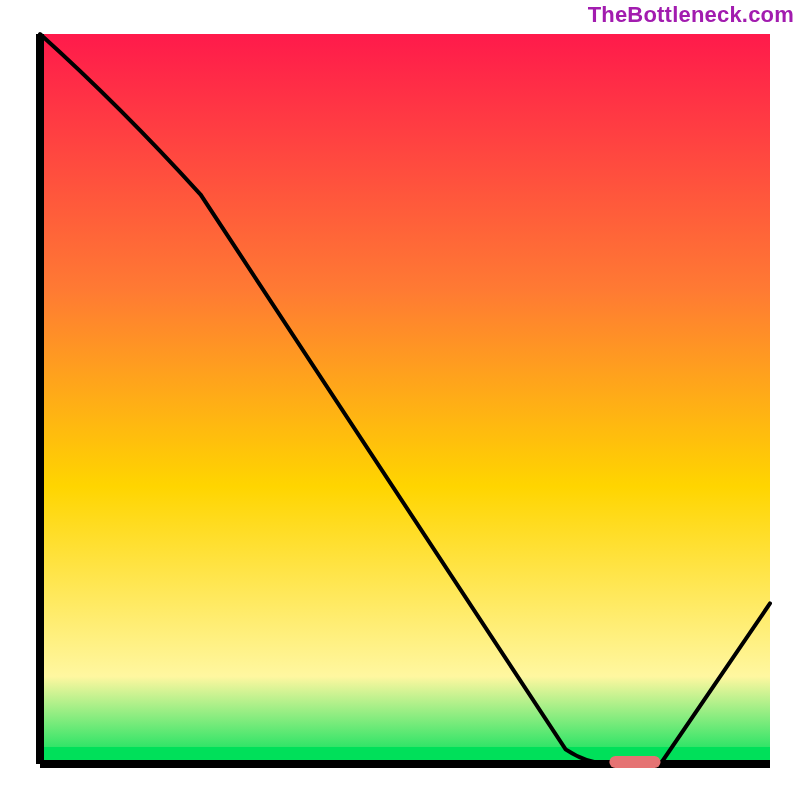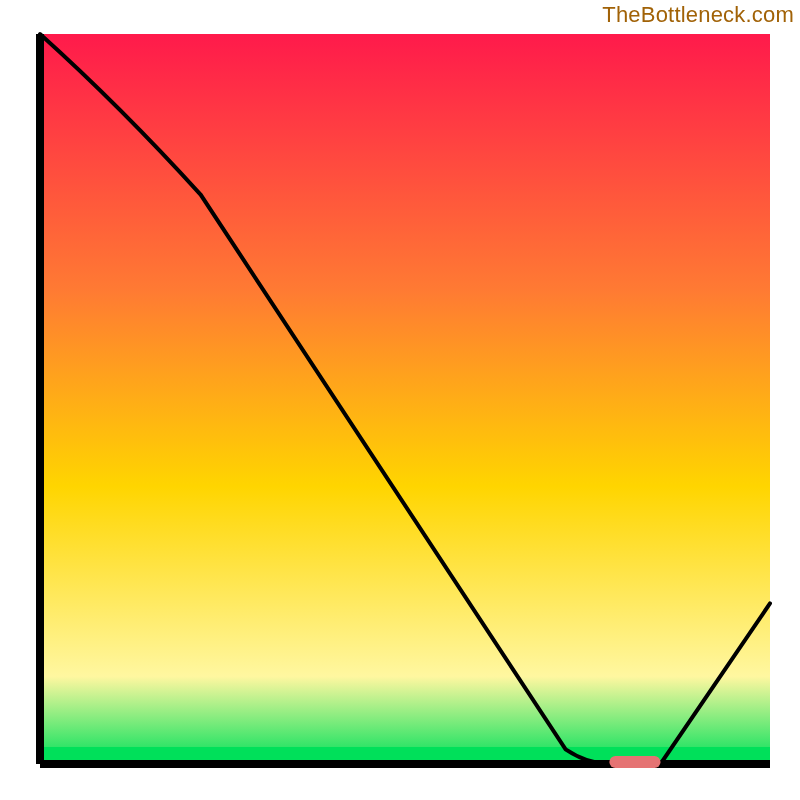--- a/index.html
+++ b/index.html
@@ -13,22 +13,22 @@
   .wrap {
     position: relative;
     width: 800px;
     height: 800px;
   }
   .watermark {
     position: absolute;
     top: 2px;
     right: 6px;
     font-size: 22px;
-    font-weight: 400;
-    color: #a16207;
+    font-weight: 700;
+    color: #a21caf;
     letter-spacing: 0.2px;
   }
   svg.chart {
     position: absolute;
     top: 24px;
     left: 0;
     width: 800px;
     height: 776px;
   }
 </style>

